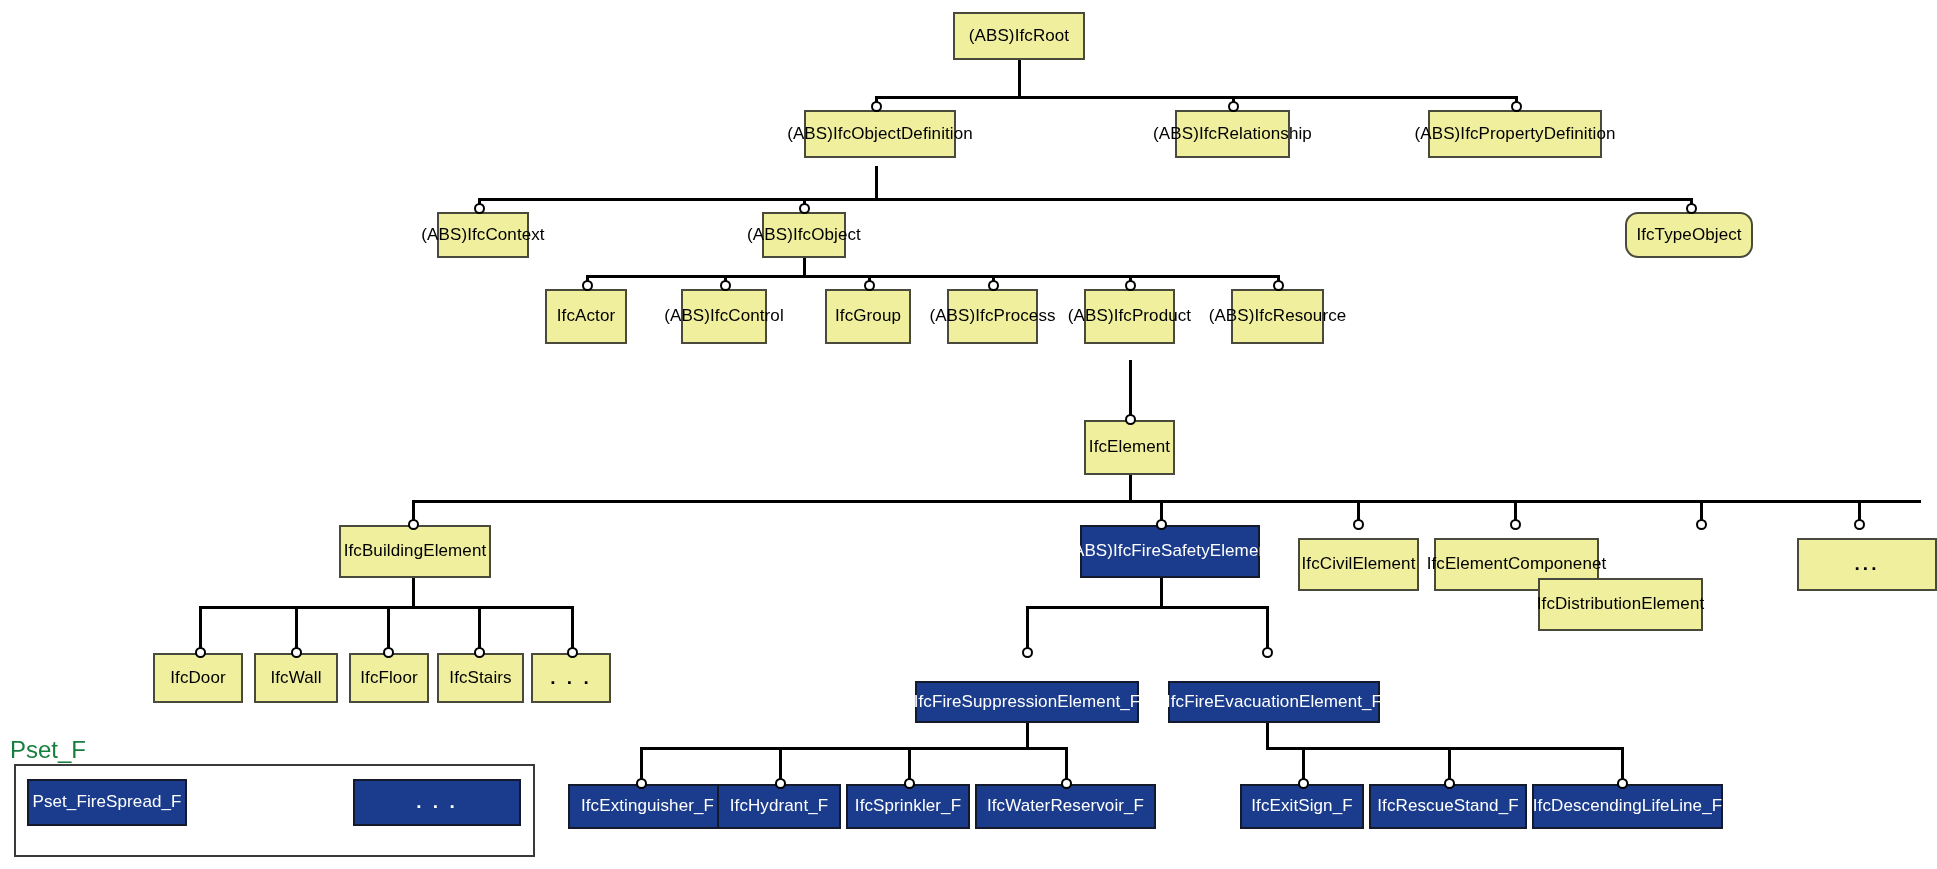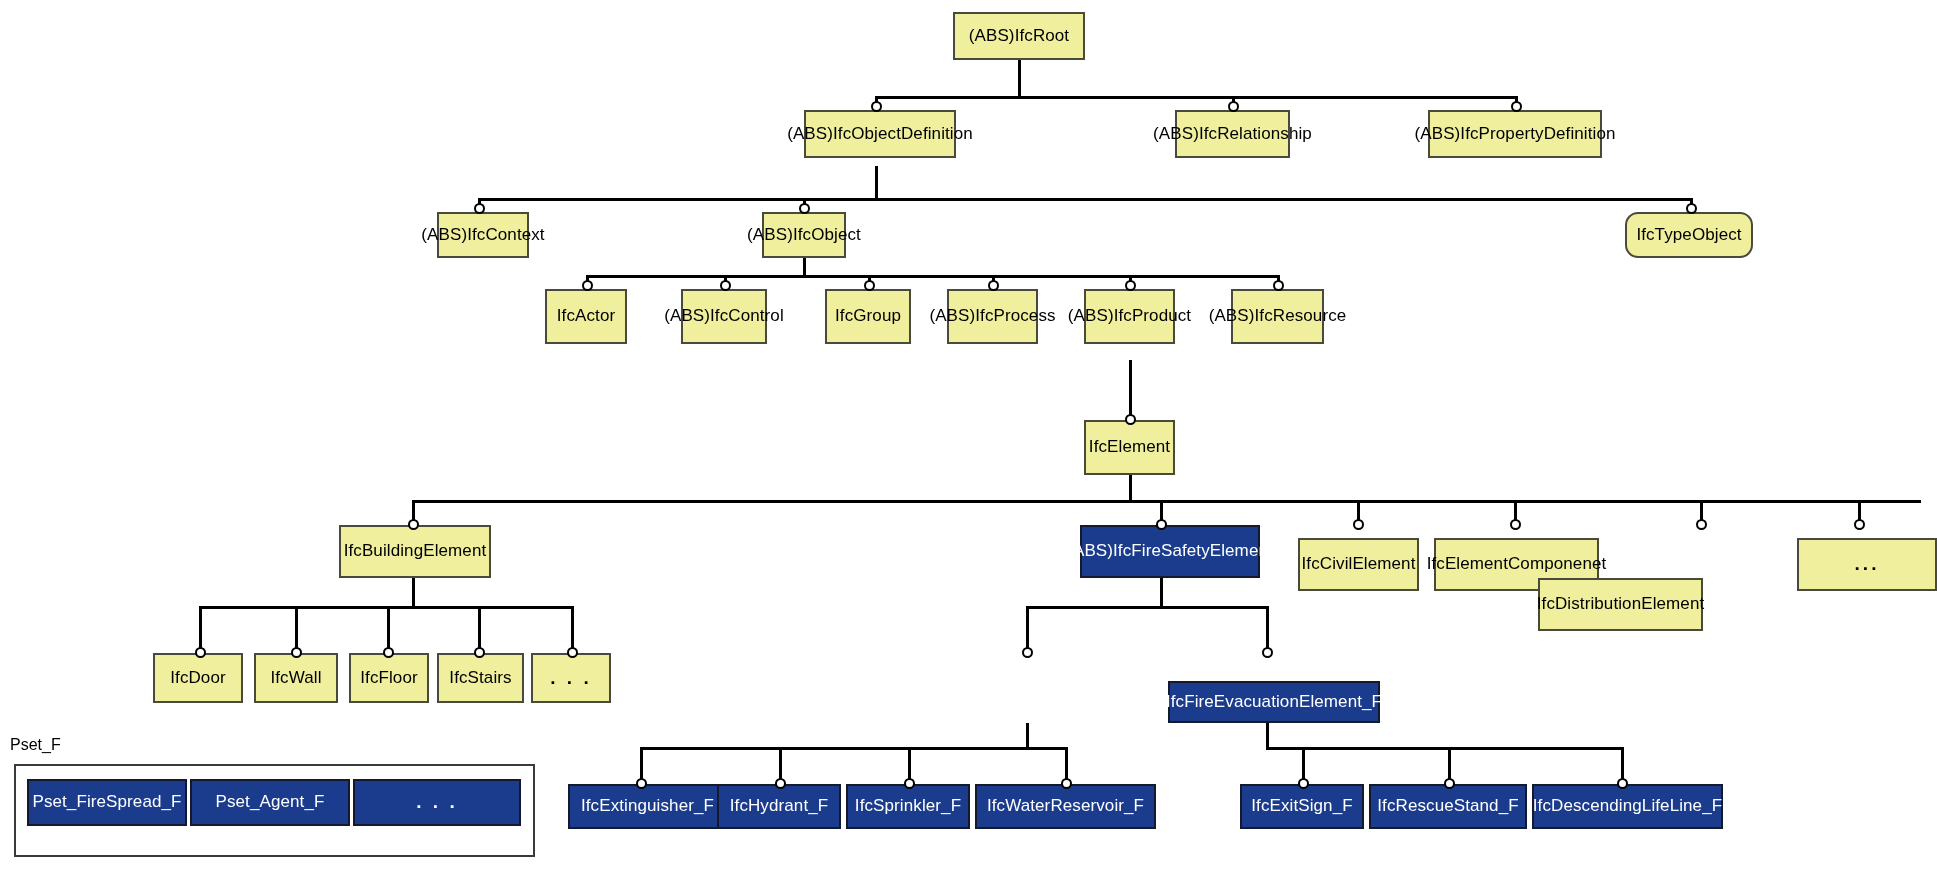--- a/index.html
+++ b/index.html
@@ -75,22 +75,22 @@
   
   .group-box {
     position: absolute;
     box-sizing: border-box;
     border: 2px solid #3a3a3a;
     background: #ffffff;
     z-index: 4;
   }
   .group-title {
     position: absolute;
-    color: #000000;
-    font-size: 16px;
+    color: #15803d;
+    font-size: 24px;
     z-index: 7;
     white-space: nowrap;
   }
 </style>
 </head>
 <body>
 
 <div id="canvas">
 
   <div class="vline" style="left:1018px; top:60px; height:38px;"></div>
@@ -271,20 +271,23 @@
   <div class="node" style="left:349px; top:653px; width:80px; height:50px;">
     <span class="nm">IfcFloor</span>
   </div>
   <div class="node" style="left:437px; top:653px; width:87px; height:50px;">
     <span class="nm">IfcStairs</span>
   </div>
   <div class="node dots" style="left:531px; top:653px; width:80px; height:50px;">
     <span class="nm">. . .</span>
   </div>
 
+  <div class="node blue" style="left:915px; top:681px; width:224px; height:42px;">
+    <span class="nm">IfcFireSuppressionElement_F</span>
+  </div>
   <div class="node blue" style="left:1168px; top:681px; width:212px; height:42px;">
     <span class="nm">IfcFireEvacuationElement_F</span>
   </div>
 
   <div class="node blue" style="left:568px; top:784px; width:159px; height:45px;">
     <span class="nm">IfcExtinguisher_F</span>
   </div>
   <div class="node blue" style="left:717px; top:784px; width:124px; height:45px;">
     <span class="nm">IfcHydrant_F</span>
   </div>
@@ -303,20 +306,17 @@
   </div>
   <div class="node blue" style="left:1369px; top:784px; width:158px; height:45px;">
     <span class="nm">IfcRescueStand_F</span>
   </div>
 
   <div class="group-title" style="left:10px; top:736px;">Pset_F</div>
   <div class="group-box" style="left:14px; top:764px; width:521px; height:93px;"></div>
   <div class="node blue" style="left:27px; top:779px; width:160px; height:47px;">
     <span class="nm">Pset_FireSpread_F</span>
   </div>
-  <div class="node blue" style="left:190px; top:779px; width:160px; height:47px;">
-    <span class="nm">Pset_Agent_F</span>
-  </div>
   <div class="node blue dots" style="left:353px; top:779px; width:168px; height:47px;">
     <span class="nm">. . .</span>
   </div>
 
 </div>
 
 </body></html>

